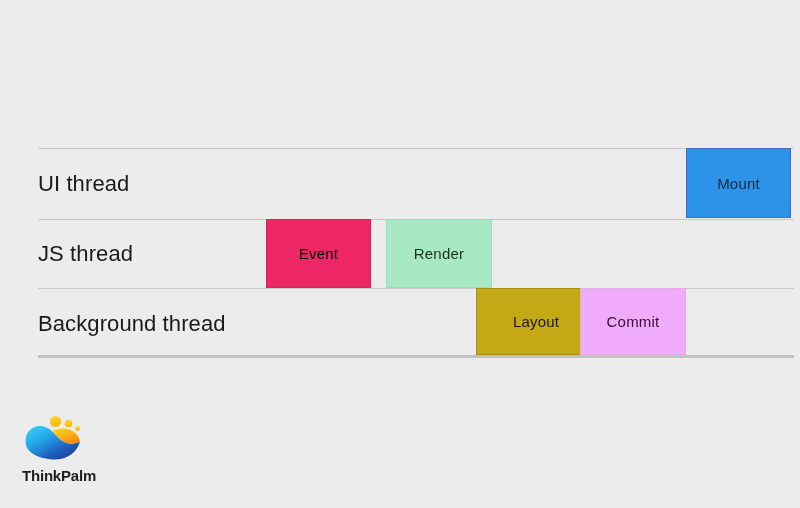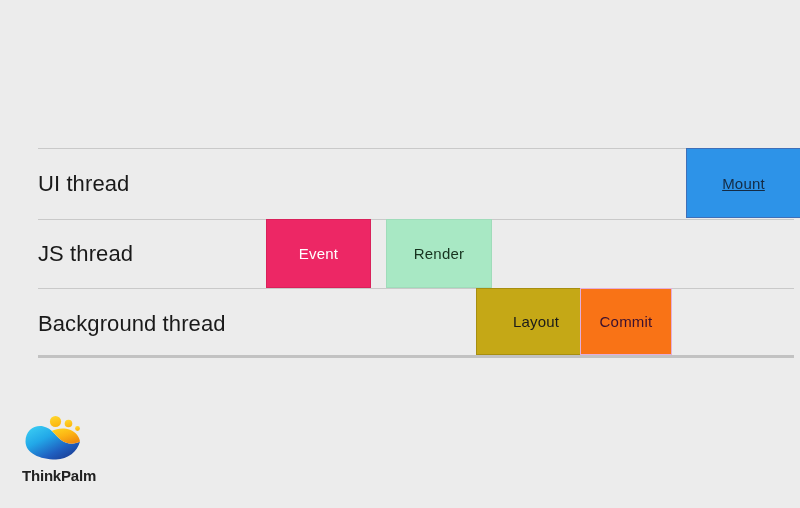--- a/index.html
+++ b/index.html
@@ -94,32 +94,32 @@
 
   <div class="grid-line" style="top:148px;"></div>
   <div class="grid-line" style="top:219px;"></div>
   <div class="grid-line" style="top:288px;"></div>
   <div class="grid-line bottom-rule" style="top:355px;"></div>
 
   <div class="row-label" style="top:173px;">UI thread</div>
   <div class="row-label" style="top:313px;">Background thread</div>
   <div class="row-label" style="top:243px;">JS thread</div>
 
-  <div class="block" style="left:670px; top:148px; width:115px; height:70px;
-              background:#2d93e8; border:1px solid #3f6fb8; color:#142b44;text-decoration:underline;">Mount</div>
+  <div class="block" style="left:670px; top:148px; width:105px; height:70px;
+              background:#2d93e8; border:1px solid #3f6fb8; color:#142b44;">Mount</div>
 
   <div class="block" style="left:250px; top:219px; width:105px; height:69px;
-              background:#ed2765; border:1px solid #d9215a; color:#ffffff;">Event</div>
+              background:#ed2765; border:1px solid #d9215a; color:#000000;">Event</div>
   <div class="block" style="left:355px; top:219px; width:106px; height:69px;
               background:#a8e8c4; border:1px solid #9fdcba; color:#17331f;margin-left:15px;">Render</div>
 
   <div class="block" style="left:460px; top:288px; width:120px; height:67px;
               background:#c5a816; border:1px solid #a78e10; color:#1a1a1a;">Layout</div>
-  <div class="block" style="left:564px; top:288px; width:92px; height:67px;
-              background:#f97316; border:1px solid #e3aedb; color:#3a1030;">Commit</div>
+  <div class="block" style="left:564px; top:288px; width:106px; height:67px;
+              background:#f0abfc; border:1px solid #e3aedb; color:#3a1030;">Commit</div>
 
 </div>
 
 <div id="logo">
   <svg id="logo-mark" viewBox="0 0 62 48">
     <defs>
       <linearGradient id="waveGrad" x1="0" y1="0" x2="0.85" y2="1">
         <stop offset="0%" stop-color="#3ed2f5"></stop>
         <stop offset="38%" stop-color="#22a8e8"></stop>
         <stop offset="72%" stop-color="#1f5fc0"></stop>

